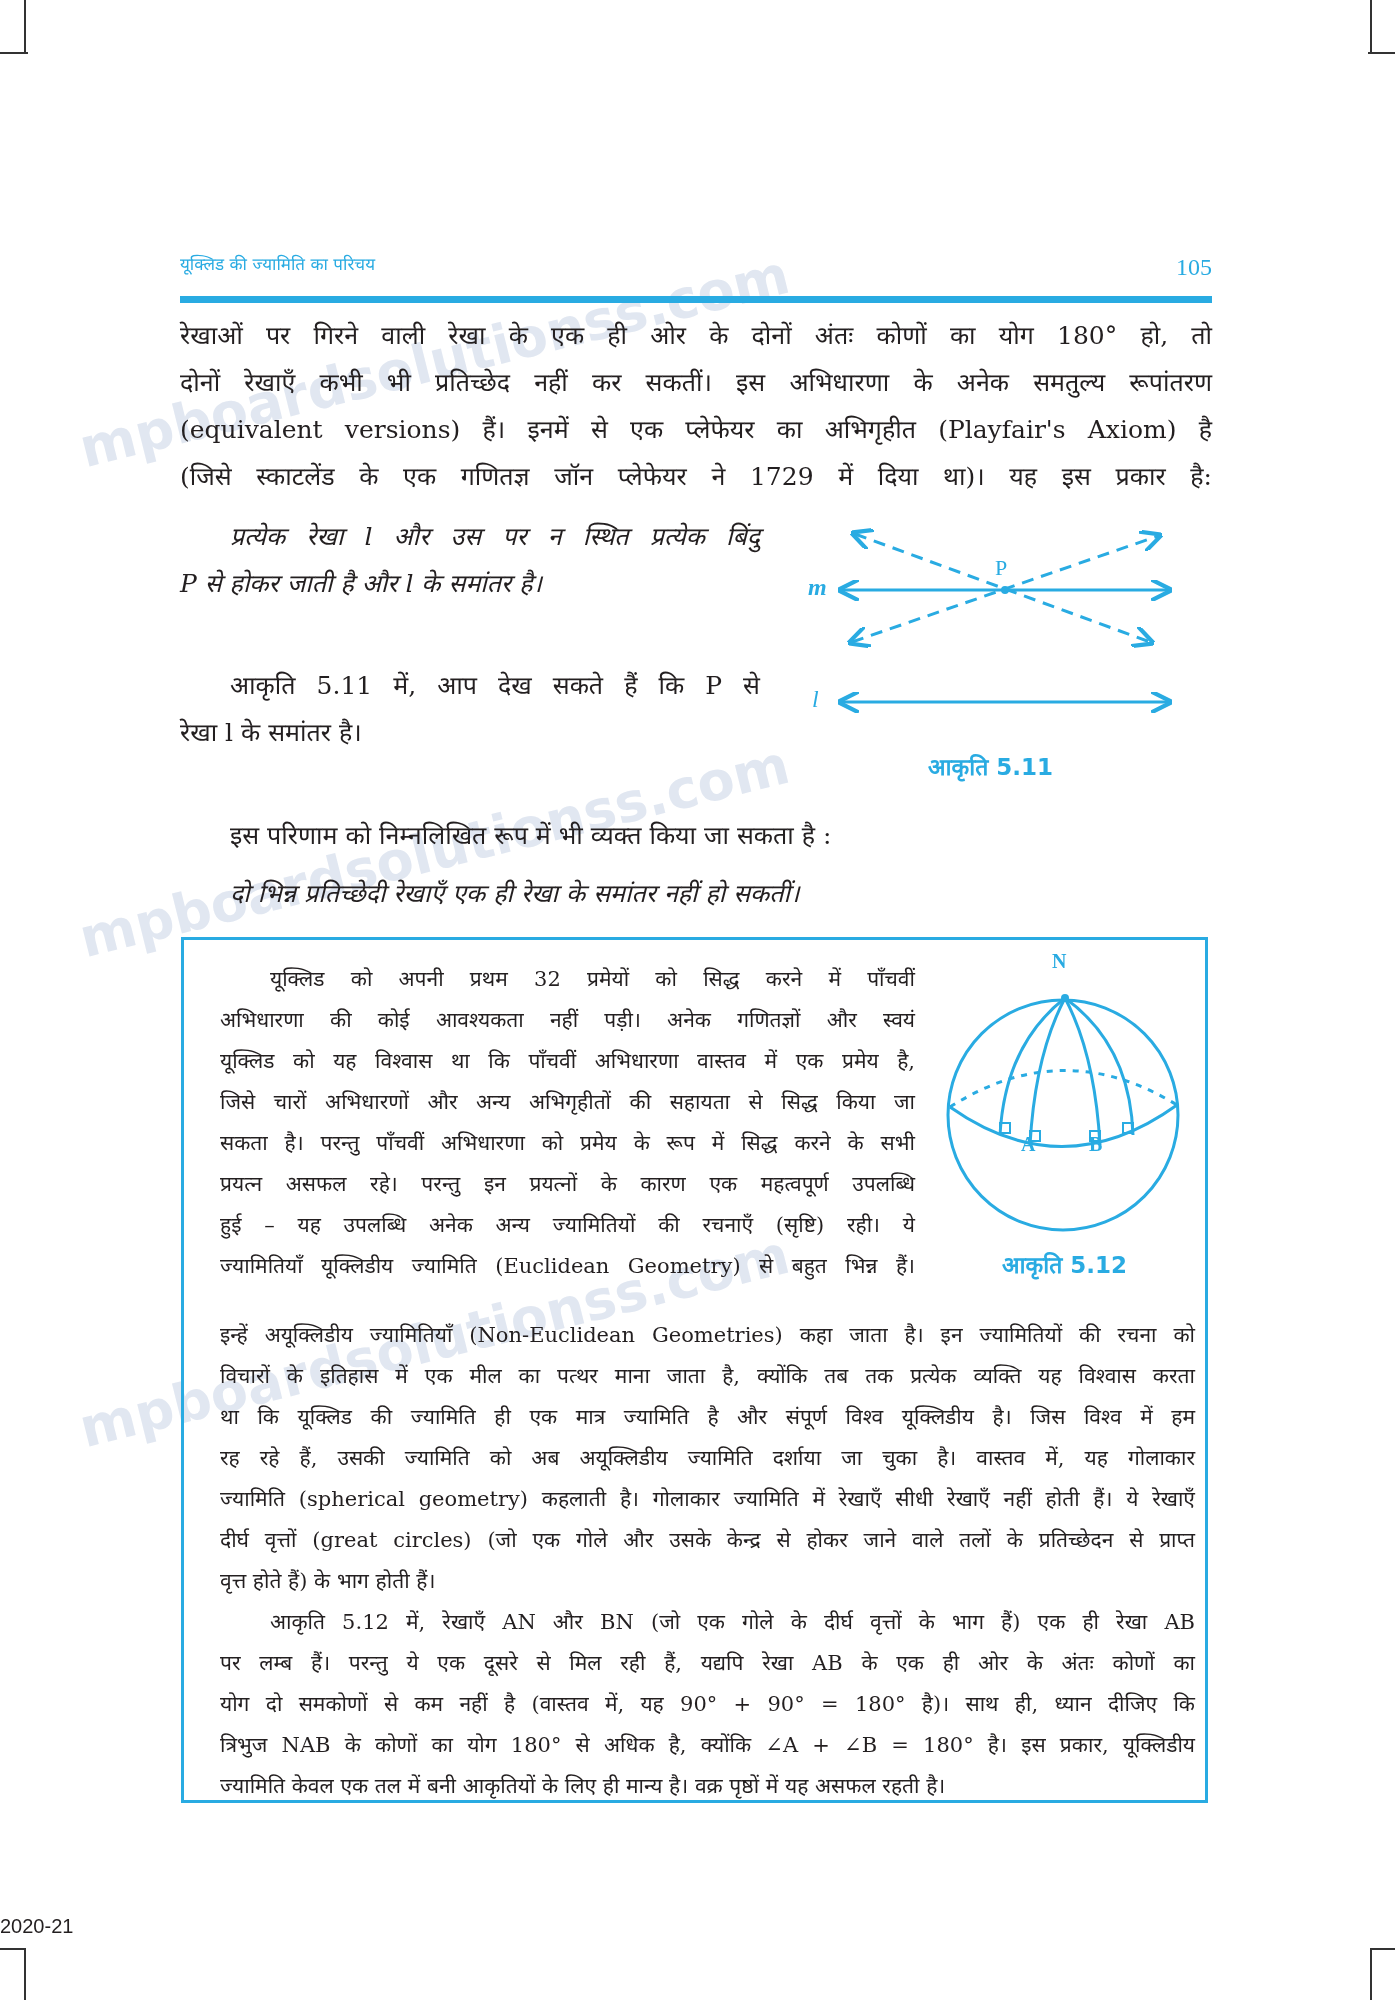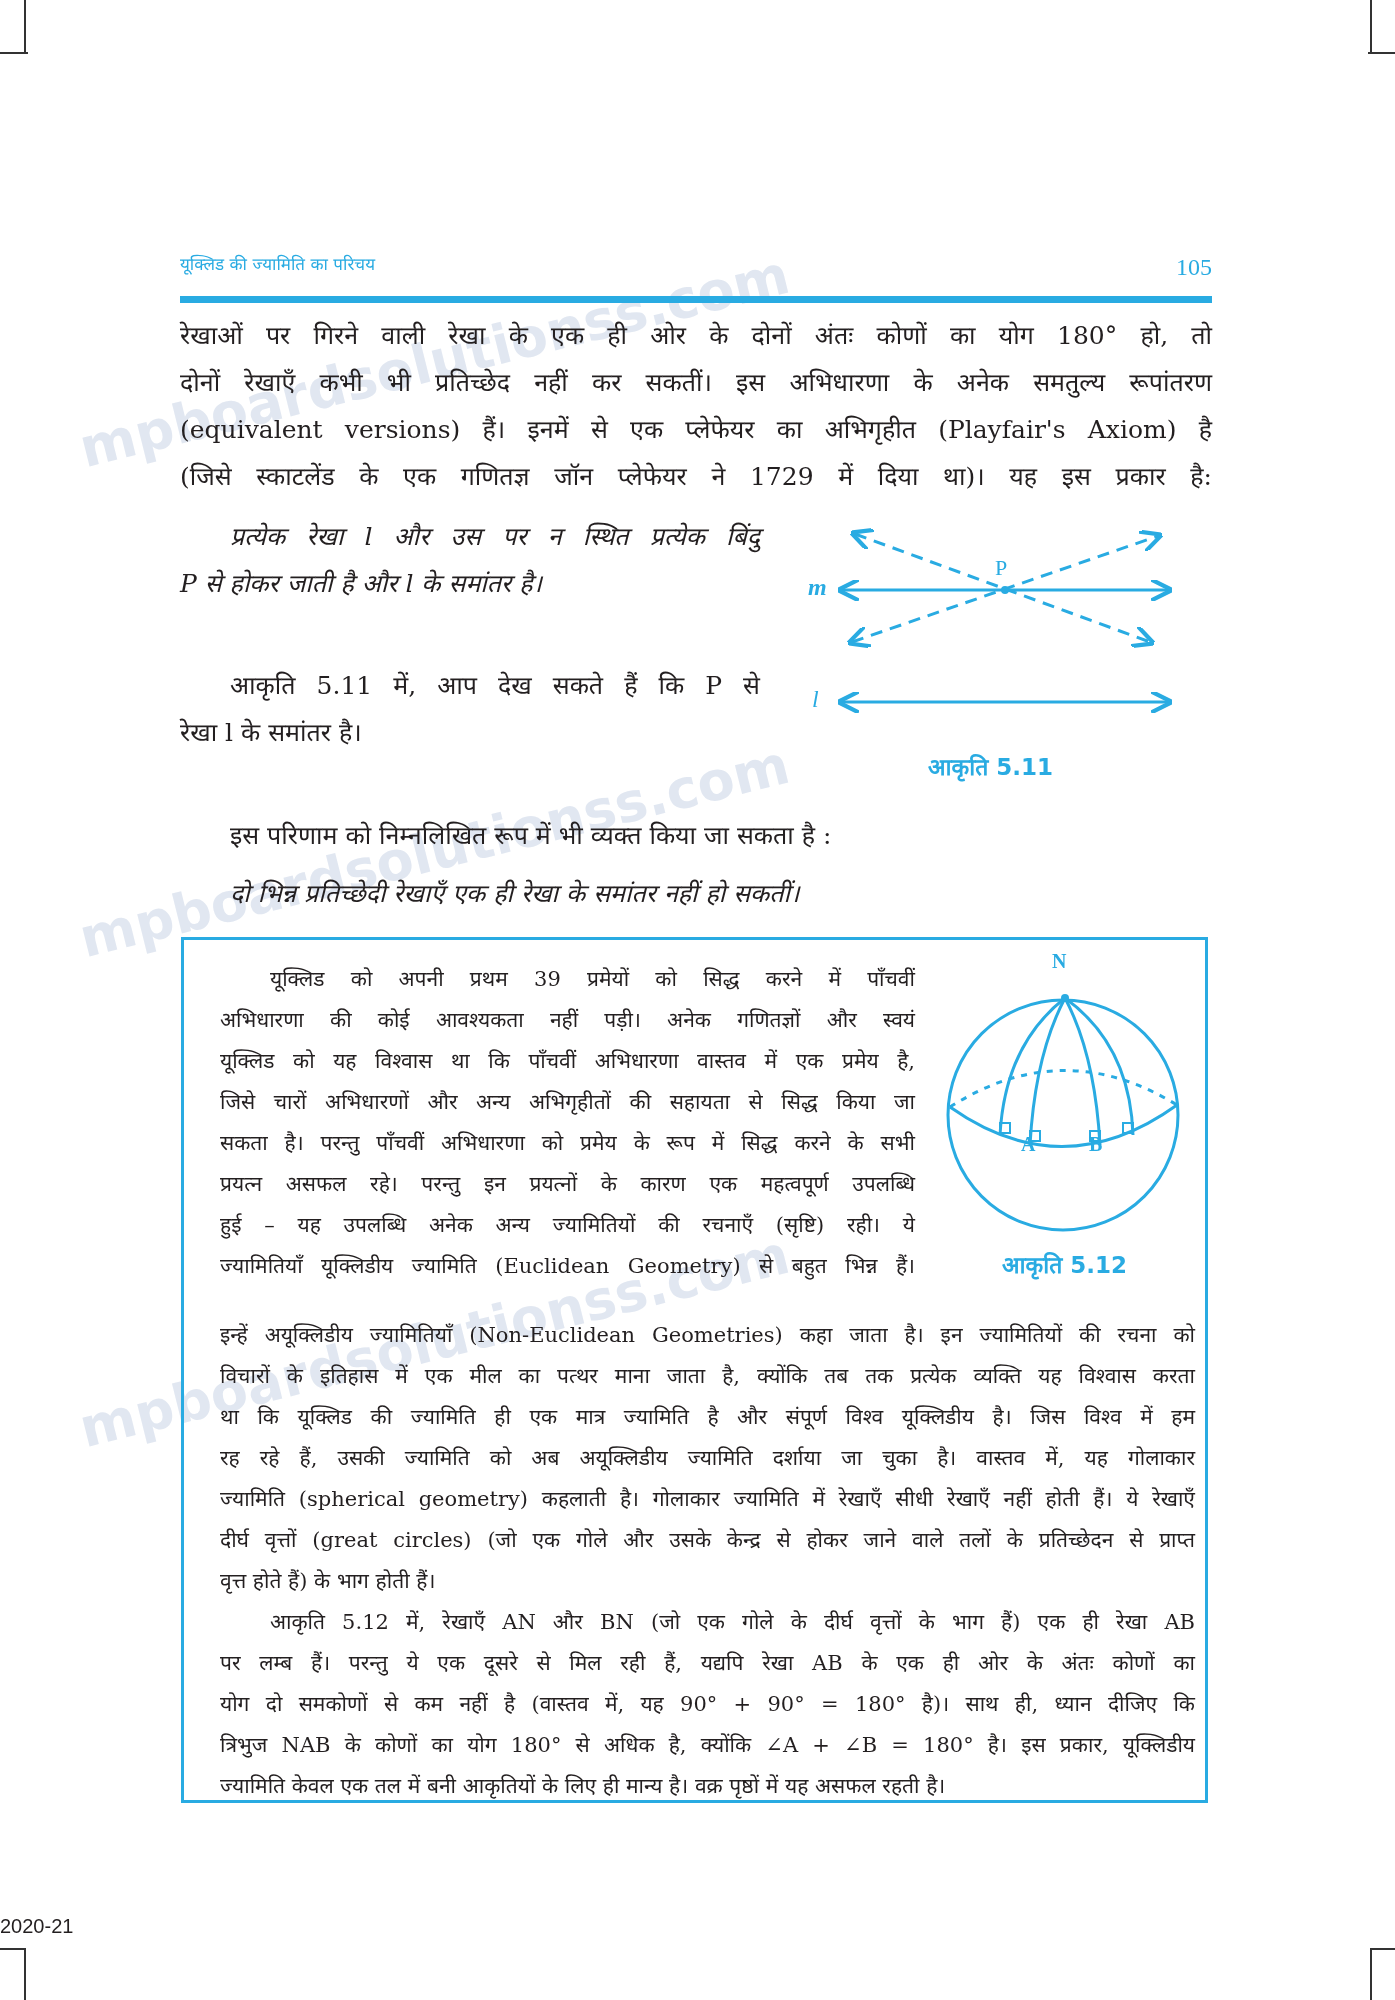--- a/index.html
+++ b/index.html
@@ -78,21 +78,21 @@
 <div class="para" style="left:230px;top:812px;width:980px;">
   <p>इस परिणाम को निम्नलिखित रूप में भी व्यक्त किया जा सकता है :</p>
 </div>
 <div class="para italic" style="left:230px;top:870px;width:980px;">
   <p>दो भिन्न प्रतिच्छेदी रेखाएँ एक ही रेखा के समांतर नहीं हो सकतीं।</p>
 </div>
 
 <div class="box"></div>
 
 <div class="box-text" style="left:220px;top:959px;width:695px;">
-  <p style="padding-left:50px;text-align-last:justify;">यूक्लिड को अपनी प्रथम 39 प्रमेयों को सिद्ध करने में पाँचवीं</p>
+  <p style="padding-left:50px;text-align-last:justify;">यूक्लिड को अपनी प्रथम 32 प्रमेयों को सिद्ध करने में पाँचवीं</p>
   <p style="text-align-last:justify;">अभिधारणा की कोई आवश्यकता नहीं पड़ी। अनेक गणितज्ञों और स्वयं</p>
   <p style="text-align-last:justify;">यूक्लिड को यह विश्वास था कि पाँचवीं अभिधारणा वास्तव में एक प्रमेय है,</p>
   <p style="text-align-last:justify;">जिसे चारों अभिधारणों और अन्य अभिगृहीतों की सहायता से सिद्ध किया जा</p>
   <p style="text-align-last:justify;">सकता है। परन्तु पाँचवीं अभिधारणा को प्रमेय के रूप में सिद्ध करने के सभी</p>
   <p style="text-align-last:justify;">प्रयत्न असफल रहे। परन्तु इन प्रयत्नों के कारण एक महत्वपूर्ण उपलब्धि</p>
   <p style="text-align-last:justify;">हुई – यह उपलब्धि अनेक अन्य ज्यामितियों की रचनाएँ (सृष्टि) रही। ये</p>
   <p style="text-align-last:justify;">ज्यामितियाँ यूक्लिडीय ज्यामिति (Euclidean Geometry) से बहुत भिन्न हैं।</p>
 </div>
 
 <div class="box-text" style="left:220px;top:1287px;width:975px;">

